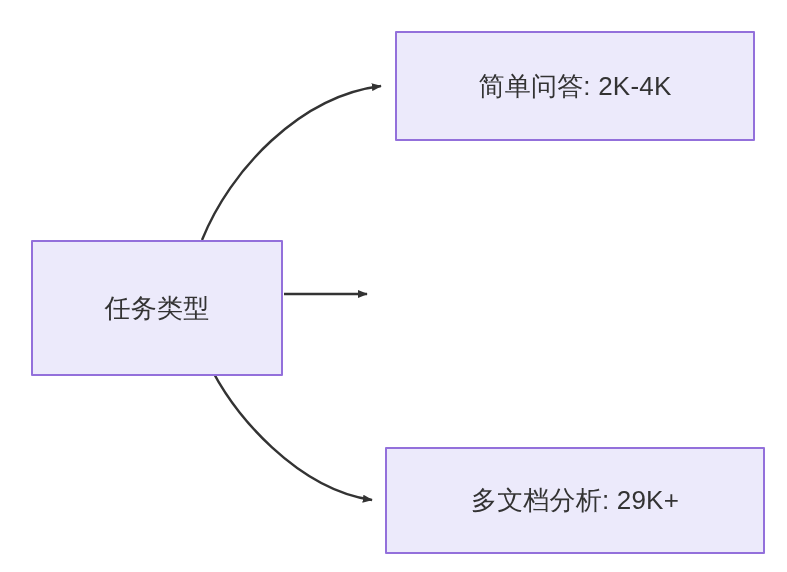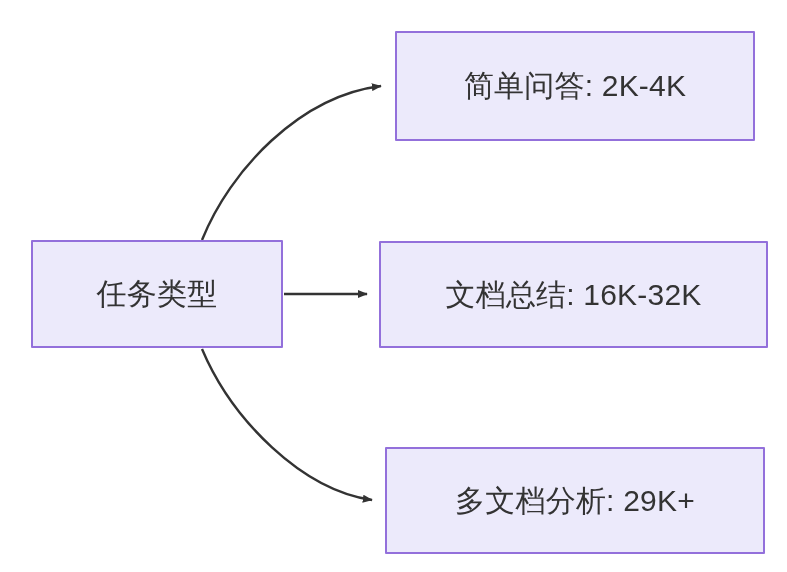--- a/index.html
+++ b/index.html
@@ -32,30 +32,30 @@
     background: #ECEAFB;
     border: 2px solid #9370DB;
     border-radius: 1px;
     display: flex;
     align-items: center;
     justify-content: center;
     text-align: center;
   }
   .node-label {
     color: #333333;
-    font-size: 30px;
+    font-size: 26px;
     line-height: 1.25;
     letter-spacing: 0.2px;
     white-space: nowrap;
   }
   #node-source {
     left: 31px;
     top: 240px;
     width: 252px;
-    height: 108px;
+    height: 136px;
     align-items: center;
   }
   #node-simple-qa {
     left: 395px;
     top: 31px;
     width: 360px;
     height: 110px;
   }
   #node-doc-summary {
     left: 379px;
@@ -90,21 +90,18 @@
   </svg>
 
   <div class="node" id="node-source">
     <span class="node-label">任务类型</span>
   </div>
 
   <div class="node" id="node-simple-qa">
     <span class="node-label">简单问答: 2K-4K</span>
   </div>
 
-  <div class="node" id="node-doc-summary">
-    <span class="node-label">文档总结: 16K-32K</span>
-  </div>
 
   <div class="node" id="node-multi-doc">
     <span class="node-label">多文档分析: 29K+</span>
   </div>
 
 </div>
 
 </body></html>

